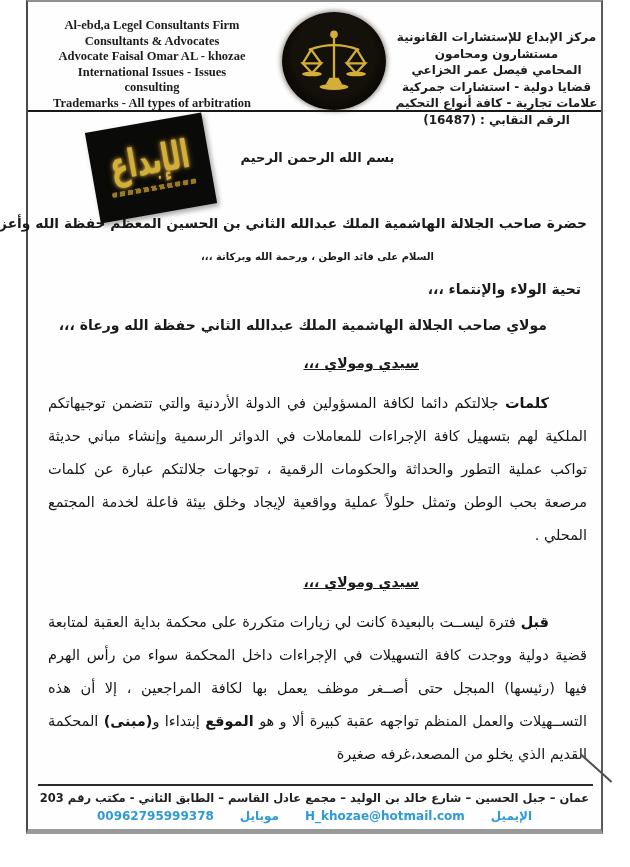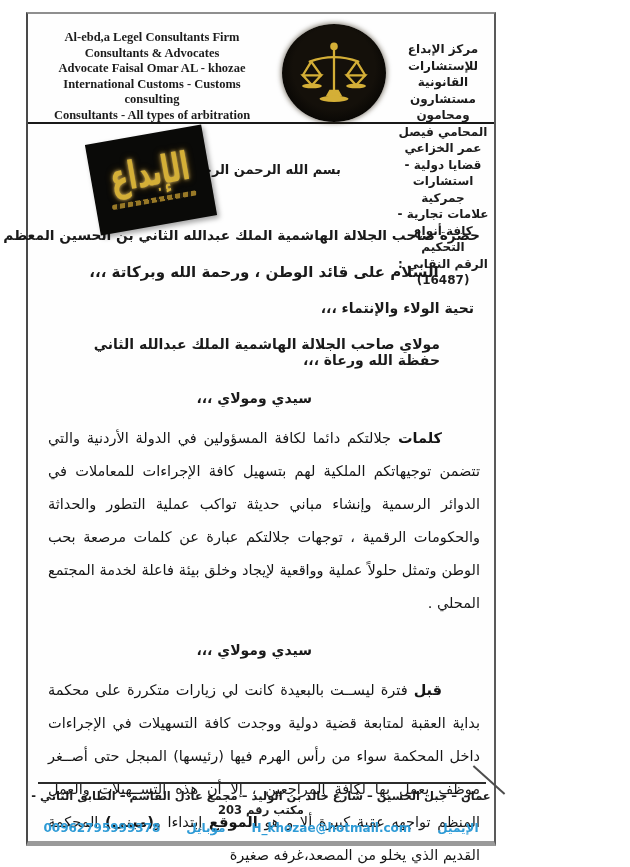--- a/index.html
+++ b/index.html
@@ -1,21 +1,21 @@
 <!DOCTYPE html>
 <html><head>
 <meta charset="utf-8">
 <style>
   html, body { margin:0; padding:0; }
   body {
     width:630px; height:867px; background:#ffffff; position:relative;
     font-family:"DejaVu Sans", sans-serif; color:#1a1a1a; overflow:hidden;
   }
   .page {
-    position:absolute; left:26px; top:12px; width:470px; height:834px;
+    position:absolute; left:26px; top:0; width:577px; height:834px;
     background:#fefefe;
     border-top:2px solid #8f8f8f;
     border-left:2px solid #4a4a4a;
     border-right:2px solid #5a5a5a;
     border-bottom:5px solid #9a9a9a;
     box-sizing:border-box;
   }
   
   .letterhead { display:flex; align-items:flex-start; height:108px; padding-top:8px; box-sizing:border-box; }
   .lh-en {
@@ -51,24 +51,24 @@
     margin-top:12px; width:86px; height:5px;
     background:repeating-linear-gradient(90deg,#a8852a 0 5px, rgba(168,133,42,0.15) 5px 8px);
     border-radius:2px; opacity:0.9;
   }
   
   .content { direction:rtl; padding:0 14px 0 20px;margin-top:36px; }
   .bold { font-weight:bold; }
   .content p { margin:0; }
   .basmala { text-align:center; font-size:13px; margin-top:38px !important; }
   .s1 { text-align:right; font-size:13.8px; margin-top:50px !important; white-space:nowrap; }
-  .s2 { text-align:center; font-size:15px; margin-top:20px !important; }
+  .s2 { text-align:center; font-size:10px; margin-top:20px !important; }
   .s3 { text-align:right; font-size:14px; margin-top:19px !important; padding-right:6px; }
   .s4 { text-align:right; font-size:14px; margin-top:20px !important; padding-right:40px; }
-  .voc { text-align:right; font-size:14px; margin-top:22px !important; padding-right:168px; }
+  .voc { text-align:right; font-size:14px; margin-top:22px !important; padding-right:168px;text-decoration:underline; }
   .para {
     font-size:14.5px; line-height:33px; text-align:justify;
     margin-top:16px !important; text-indent:38px; color:#151515;
   }
   .para.p3 { margin-top:0 !important; text-indent:0; }
   
   .footer { position:absolute; left:0; right:0; bottom:6px; }
   .footer-rule { height:2px; background:#2b2b2b; margin:0 8px 5px 10px; }
   .footer-address {
     direction:rtl; text-align:center; font-size:11.5px; font-weight:bold; color:#1f1f1f;
@@ -88,23 +88,23 @@
 </head>
 <body>
 
 <div class="page">
 
   <div class="letterhead">
     <div class="lh-en">
       <div>Al-ebd,a Legel Consultants Firm</div>
       <div>Consultants &amp; Advocates</div>
       <div>Advocate Faisal Omar AL - khozae</div>
-      <div>International Customs - Customs</div>
+      <div>International Issues - Issues</div>
       <div>consulting</div>
-      <div>Consultants - All types of arbitration</div>
+      <div>Trademarks - All types of arbitration</div>
     </div>
 
     <div class="lh-logo">
       <div class="logo-circle">
         <svg width="78" height="76" viewBox="0 0 100 100" aria-hidden="true">
           <g stroke="#d4af37" stroke-width="3" fill="none" stroke-linecap="round">
             <circle cx="50" cy="15" r="3.5" fill="#d4af37"></circle>
             <line x1="50" y1="19" x2="50" y2="72"></line>
             <path d="M18,35 Q50,23 82,35"></path>
             <line x1="20" y1="35" x2="9" y2="53"></line>

